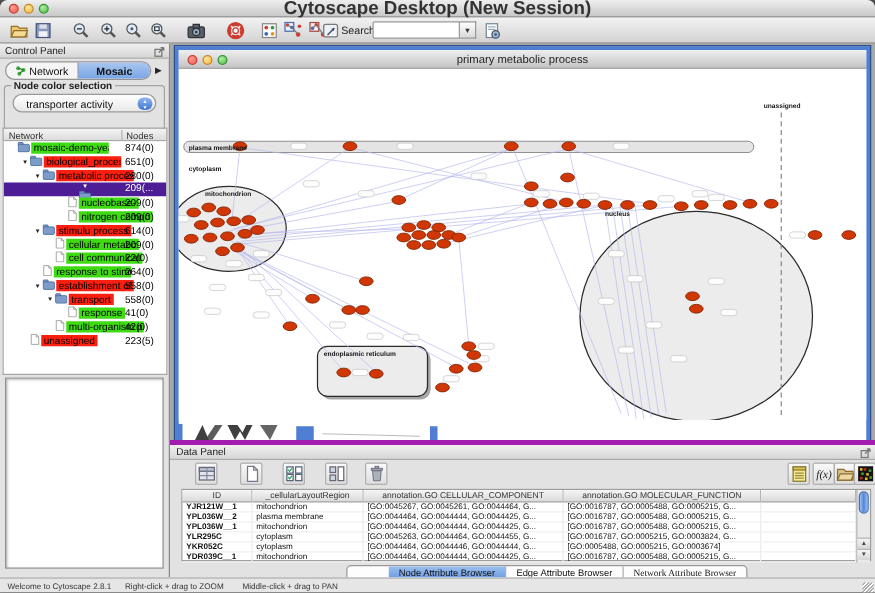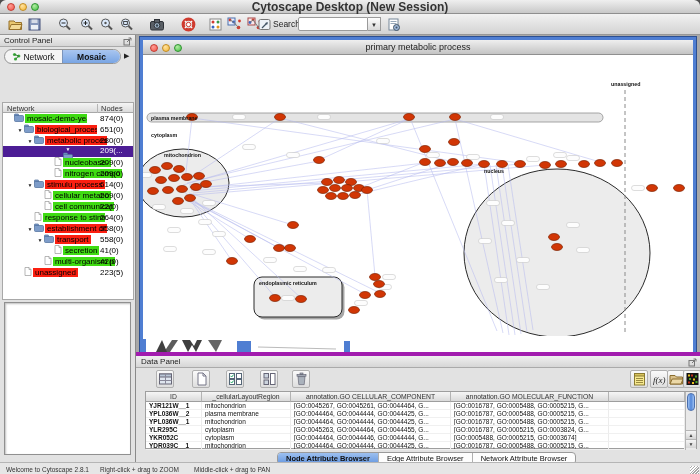--- a/index.html
+++ b/index.html
@@ -8,21 +8,21 @@
     font-family:"Liberation Sans",sans-serif; background:#a8a8a8;
     border-radius:6px 6px 0 0; box-shadow:0 2px 8px rgba(0,0,0,.4);}
   
   .titlebar{ position:absolute; left:0; top:0; width:700px; height:14px;
     background:linear-gradient(#efefef,#c8c8c8); border-bottom:1px solid #8f8f8f;
     border-radius:6px 6px 0 0; }
   .tl{ position:absolute; top:3px; width:8px; height:8px; border-radius:50%; }
   .tl-red{ left:7px; background:radial-gradient(circle at 35% 30%, #ff9d94,#f3564a); border:0.5px solid #c33b32;}
   .tl-yellow{ left:19px; background:radial-gradient(circle at 35% 30%, #ffe2a0,#f5b835); border:0.5px solid #c28b22;}
   .tl-green{ left:31px; background:radial-gradient(circle at 35% 30%, #b5eda5,#43c243); border:0.5px solid #2f9330;}
-  .wtitle{ display:block; text-align:center; font-size:12px; font-weight:bold; color:#333; line-height:14px;}
+  .wtitle{ display:block; text-align:center; font-size:15px; font-weight:bold; color:#333; line-height:14px;}
   
   .toolbar{ position:absolute; left:0; top:14px; width:700px; height:21px;
     background:linear-gradient(#f2f2f2,#d3d3d3); border-bottom:1px solid #979797;}
   .tbtn{ position:absolute; top:2px; width:18px; height:17px; display:flex; align-items:center; justify-content:center; cursor:pointer;}
   .search-label{ position:absolute; left:273px; top:5px; font-size:8.5px; color:#222;}
   .search-combo{ position:absolute; left:298px; top:3px; width:70px; height:14px; background:#fff;
     border:1px solid #9a9a9a; border-radius:2px 0 0 2px;}
   .combo-arrow-box{ position:absolute; left:368px; top:3px; width:13px; height:14px; background:linear-gradient(#fdfdfd,#d9d9d9);
     border:1px solid #9a9a9a; border-left:none; font-size:6px; text-align:center; line-height:14px; color:#333;}
   
@@ -87,22 +87,22 @@
     border-bottom:1px solid #f0f0f0; overflow:hidden; white-space:nowrap; cursor:default;}
   .dt-c.id{ font-weight:bold;}
   .vscroll{ position:absolute; right:0; top:0; width:11px; height:58px; background:#e9e9e9; border-left:1px solid #b5b5b5;}
   .vthumb{ position:absolute; left:1px; top:1px; width:8px; height:18px; border-radius:4px;
     background:linear-gradient(90deg,#9cc0f2,#5286d8,#9cc0f2); border:1px solid #4a6fae; cursor:pointer;}
   .varrow{ position:absolute; left:0px; width:10px; height:9px; font-size:5px; text-align:center; line-height:9px;
     color:#444; background:linear-gradient(#f5f5f5,#d5d5d5); border-top:1px solid #b5b5b5; cursor:pointer;}
   .browser-tabs{ position:absolute; left:141px; top:96px; height:13px; display:flex; border:1px solid #9a9a9a;
     border-radius:4px; overflow:hidden; background:#fdfdfd;}
   .btab{ font-size:7.5px; line-height:12px; padding:0 8px; color:#111; border-right:1px solid #b0b0b0; cursor:pointer; white-space:nowrap;}
-  .btab:last-child{ border-right:none;}
-  .btab.active{ background:linear-gradient(#9dc0ef,#6597e0); font-weight:bold;}
+  .btab:last-child{ border-right:none;font-family:Liberation Serif, serif;}
+  .btab.active{ background:linear-gradient(#9dc0ef,#6597e0); font-weight:normal;margin-left:33px;}
   
   .statusbar{ position:absolute; left:0; top:462px; width:700px; height:12px; background:#e6e6e6; border-top:1px solid #b5b5b5;
     font-size:6.5px; color:#333;}
   .statusbar span{ position:absolute; top:3px;}
   .st-msg{ left:6px;} .st-zoom{ left:100px;} .st-pan{ left:194px;}
   .grip{ position:absolute; right:1px; top:2px; width:9px; height:9px;
     background:repeating-linear-gradient(135deg,#fff 0 1px,#aaa 1px 2px);}
 </style>
 </head>
 <body>
@@ -245,20 +245,27 @@
             <line x1="2.5" y1="2.5" x2="6.8" y2="4" stroke="#2c7a2c"></line>
             <line x1="6.8" y1="4" x2="3.5" y2="7" stroke="#2c7a2c"></line>
           </svg>
         <span>Network</span>
       </div>
       <div class="tab tab-mosaic">
         <span>Mosaic</span>
       </div>
     </div>
     <span class="tab-arrow">▶</span>
+    <div class="groupbox">
+      <span class="legend">Node color selection</span>
+      <div class="combo">
+        <span>transporter activity</span>
+        <span class="stepper">▲<br>▼</span>
+      </div>
+    </div>
     <div class="checkrow" style="top:83px">
       <span class="checkbox">✓</span>
       <span class="checklabel">Select nodes</span>
     </div>
     <div class="tree-header">
       <span class="th-net">Network</span>
       <span class="th-nodes">Nodes</span>
     </div>
     <div class="tree-body">
         <div class="tree-row">
@@ -381,21 +388,21 @@
           <span class="tree-label bg-red">transport</span>
           <span class="tree-count">558(0)</span>
         </div>
         <div class="tree-row">
           <span style="flex: 0 0 auto; width: 43px;"></span>
           <span class="tree-arrow"></span>
           <span class="tico"><svg width="8" height="9" viewBox="0 0 8 9">
               <path d="M1,0.5 h4 l2,2 v6 H1 Z" fill="#fff" stroke="#999" stroke-width="0.7"></path>
               <path d="M5,0.5 v2 h2" fill="none" stroke="#999" stroke-width="0.7"></path>
             </svg></span>
-          <span class="tree-label bg-green">secretion</span>
+          <span class="tree-label bg-green">response</span>
           <span class="tree-count">41(0)</span>
         </div>
         <div class="tree-row">
           <span style="flex: 0 0 auto; width: 33px;"></span>
           <span class="tree-arrow"></span>
           <span class="tico"><svg width="8" height="9" viewBox="0 0 8 9">
               <path d="M1,0.5 h4 l2,2 v6 H1 Z" fill="#fff" stroke="#999" stroke-width="0.7"></path>
               <path d="M5,0.5 v2 h2" fill="none" stroke="#999" stroke-width="0.7"></path>
             </svg></span>
           <span class="tree-label bg-green">multi-organism pro</span>

